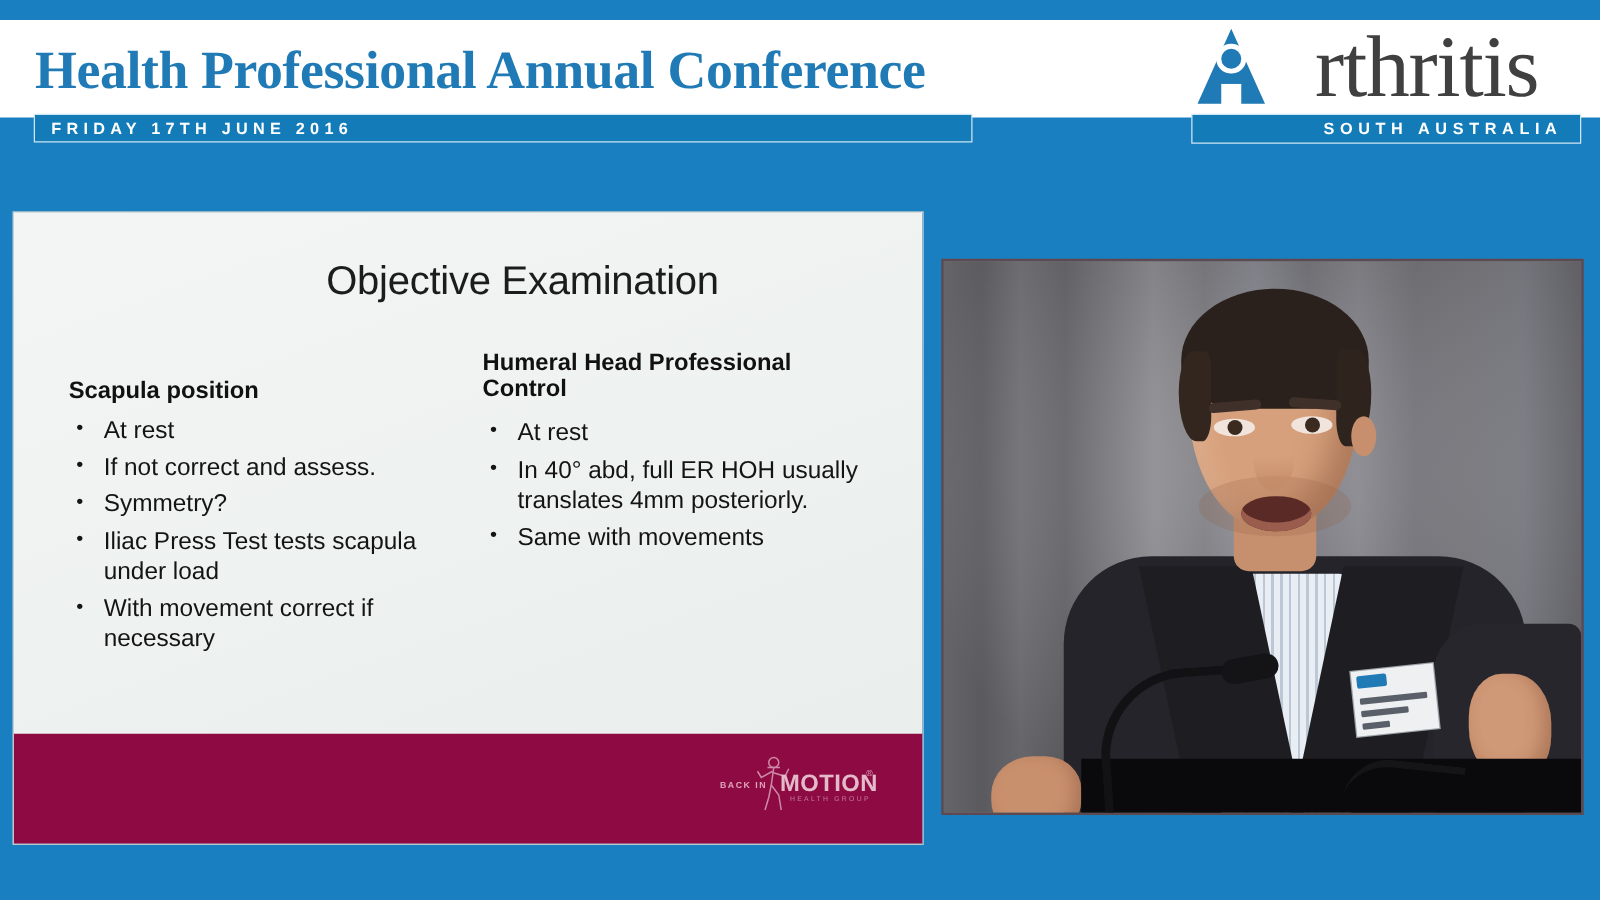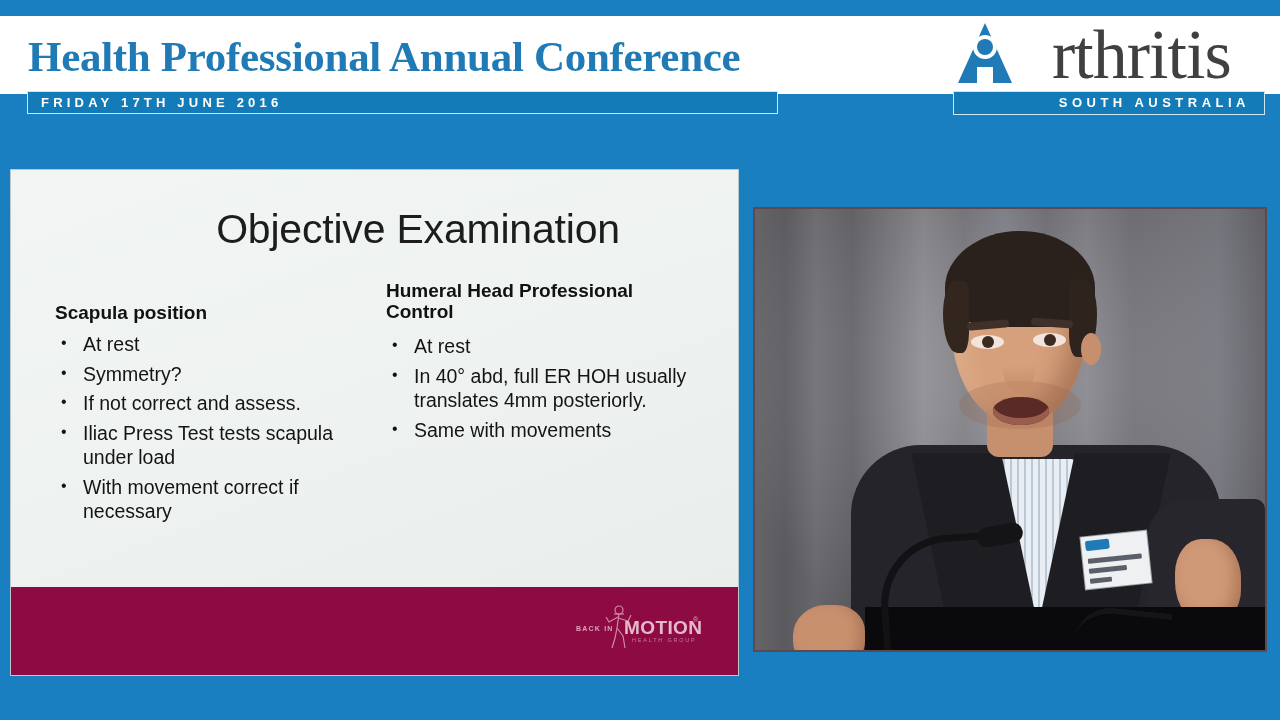--- a/index.html
+++ b/index.html
@@ -110,21 +110,21 @@
     height: 505px;
     background: linear-gradient(160deg,#f2f5f4 0%,#eef2f1 45%,#e8edec 100%);
     box-shadow: 0 0 0 1px #b9c8ca;
     overflow: hidden;
   }
   #slide-title {
     position: absolute;
     left: 0; top: 36px;
     width: 814px;
     text-align: center;
-    font-size: 41px;
+    font-size: 32px;
     color: #1c1c1c;
     letter-spacing: -0.2px;
   }
   .col {
     position: absolute;
     top: 132px;
   }
   #col-left { left: 44px; width: 320px; }
   #col-right { left: 375px; width: 315px; }
 
@@ -472,22 +472,22 @@
     </div>
   </div>
 
   <div id="slide">
     <div id="slide-title">Objective Examination</div>
 
     <div class="col" id="col-left">
       <div class="col-head">Scapula position</div>
       <ul class="bullets">
         <li>At rest</li>
+        <li>If not correct and assess.</li>
         <li>Symmetry?</li>
-        <li>If not correct and assess.</li>
         <li>Iliac Press Test tests scapula under load</li>
         <li>With movement correct if necessary</li>
       </ul>
     </div>
 
     <div class="col" id="col-right">
       <div class="col-head">Humeral Head Professional Control</div>
       <ul class="bullets">
         <li>At rest</li>
         <li>In 40° abd, full ER HOH usually translates 4mm posteriorly.</li>

